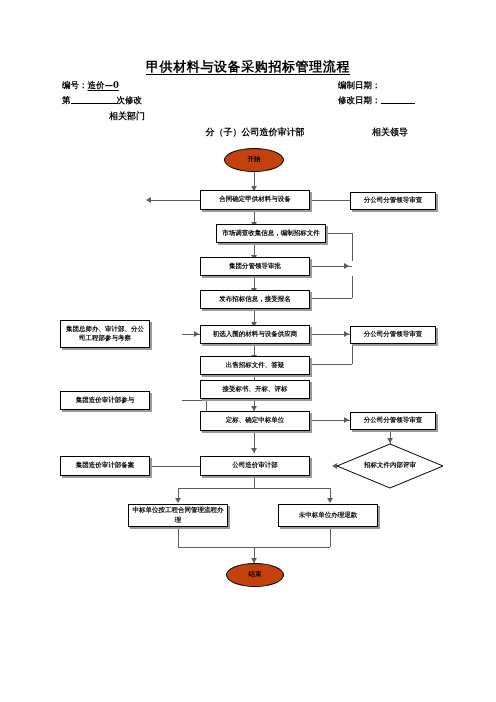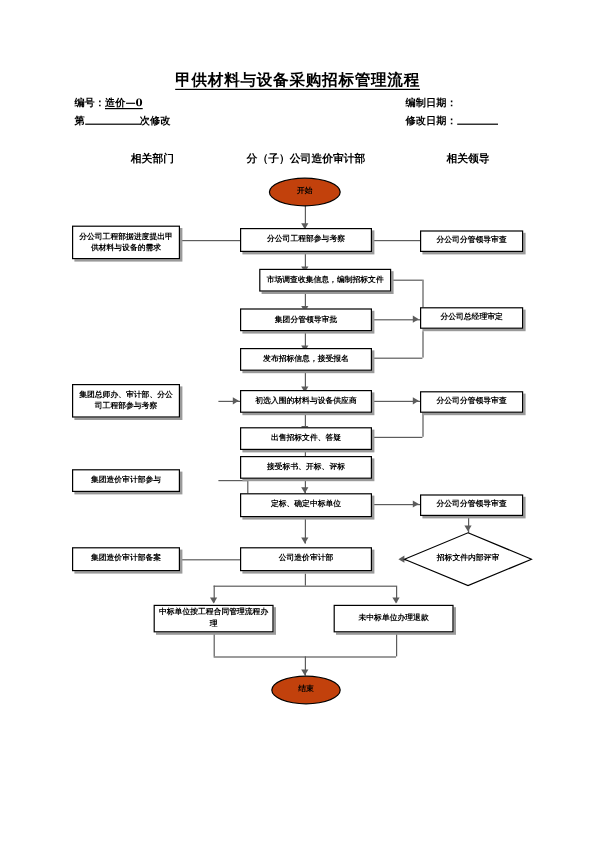--- a/index.html
+++ b/index.html
@@ -156,21 +156,21 @@
   </div>
 
   <div class="meta meta-made">
     <span>编制日期：</span><span></span>
   </div>
 
   <div class="meta meta-moddate">
     <span>修改日期：</span><span class="blank-line-sm"></span>
   </div>
 
-  <div class="col-head" style="left:62px; top:126px; width:130px;">相关部门</div>
+  <div class="col-head" style="left:62px; top:110px; width:130px;">相关部门</div>
   <div class="col-head" style="left:330px; top:126px; width:120px;">相关领导</div>
   <div class="col-head" style="left:190px; top:126px; width:130px;">分（子）公司造价审计部</div>
 
   <div class="ln ln-v" style="left:254px; top:170px; height:20px;"></div>
   <div class="arrow arr-down" style="left:251px; top:186px;"></div>
 
   <div class="ln ln-h" style="left:150px; top:200px; width:50px;"></div>
   <div class="arrow arr-left" style="left:146px; top:197px;"></div>
 
   <div class="ln ln-h" style="left:310px; top:200px; width:40px;"></div>
@@ -249,21 +249,21 @@
   <div class="arrow arr-down" style="left:327px; top:498px;"></div>
 
   <div class="ln ln-v" style="left:178px; top:527px; height:20px;"></div>
   <div class="ln ln-v" style="left:330px; top:527px; height:20px;"></div>
   <div class="ln ln-h" style="left:178px; top:547px; width:152px;"></div>
   <div class="ln ln-v" style="left:254px; top:547px; height:16px;"></div>
   <div class="arrow arr-down" style="left:251px; top:558px;"></div>
 
   <div class="node term" style="left:224px; top:148px; width:60px; height:24px;">开始</div>
 
-  <div class="node proc" style="left:200px; top:190px; width:110px; height:20px;">分公司工程部参与考察</div>
+  <div class="node proc" style="left:200px; top:190px; width:110px; height:20px;">合同确定甲供材料与设备</div>
 
   <div class="node proc" style="left:216px; top:224px; width:110px; height:19px;">市场调查收集信息，编制招标文件</div>
 
   <div class="node proc" style="left:200px; top:257px; width:110px; height:19px;">集团分管领导审批</div>
 
   <div class="node proc" style="left:200px; top:290px; width:110px; height:19px;">发布招标信息，接受报名</div>
 
   <div class="node proc" style="left:200px; top:325px; width:110px; height:19px;">初选入围的材料与设备供应商</div>
 
   <div class="node proc" style="left:200px; top:356px; width:110px; height:19px;font-family:Liberation Mono, monospace;">出售招标文件、答疑</div>
@@ -273,31 +273,29 @@
   <div class="node proc" style="left:200px; top:411px; width:110px; height:20px;">定标、确定中标单位</div>
 
   <div class="node proc" style="left:200px; top:456px; width:110px; height:20px;">公司造价审计部</div>
 
   <div class="node proc" style="left:128px; top:504px; width:100px; height:23px;">中标单位按工程合同管理流程办理</div>
 
   <div class="node proc" style="left:278px; top:504px; width:100px; height:23px;">未中标单位办理退款</div>
 
   <div class="node term" style="left:226px; top:563px; width:58px; height:24px;">结束</div>
 
-  <div class="node proc" style="left:60px; top:188px; width:90px; height:28px;">分公司工程部据进度提出甲供材料与设备的需求</div>
 
   <div class="node proc" style="left:60px; top:320px; width:90px; height:28px;">集团总师办、审计部、分公司工程部参与考察</div>
 
   <div class="node proc" style="left:60px; top:391px; width:90px; height:19px;">集团造价审计部参与</div>
 
   <div class="node proc" style="left:60px; top:456px; width:90px; height:20px;">集团造价审计部备案</div>
 
   <div class="node proc" style="left:350px; top:192px; width:86px; height:18px;">分公司分管领导审查</div>
 
-  <div class="node proc" style="left:350px; top:256px; width:86px; height:18px;">分公司总经理审定</div>
 
   <div class="node proc" style="left:350px; top:326px; width:86px; height:18px;">分公司分管领导审查</div>
 
   <div class="node proc" style="left:350px; top:412px; width:86px; height:18px;">分公司分管领导审查</div>
 
   <div class="dia-wrap" style="left:336px; top:443px; width:108px; height:46px;">
     <svg width="108" height="46" viewBox="0 0 108 46" aria-hidden="true">
       <polygon points="54,1 107,23 54,45 1,23" fill="#ffffff" stroke="#000000" stroke-width="1"></polygon>
     </svg>
     <div class="dia-label">招标文件内部评审</div>

